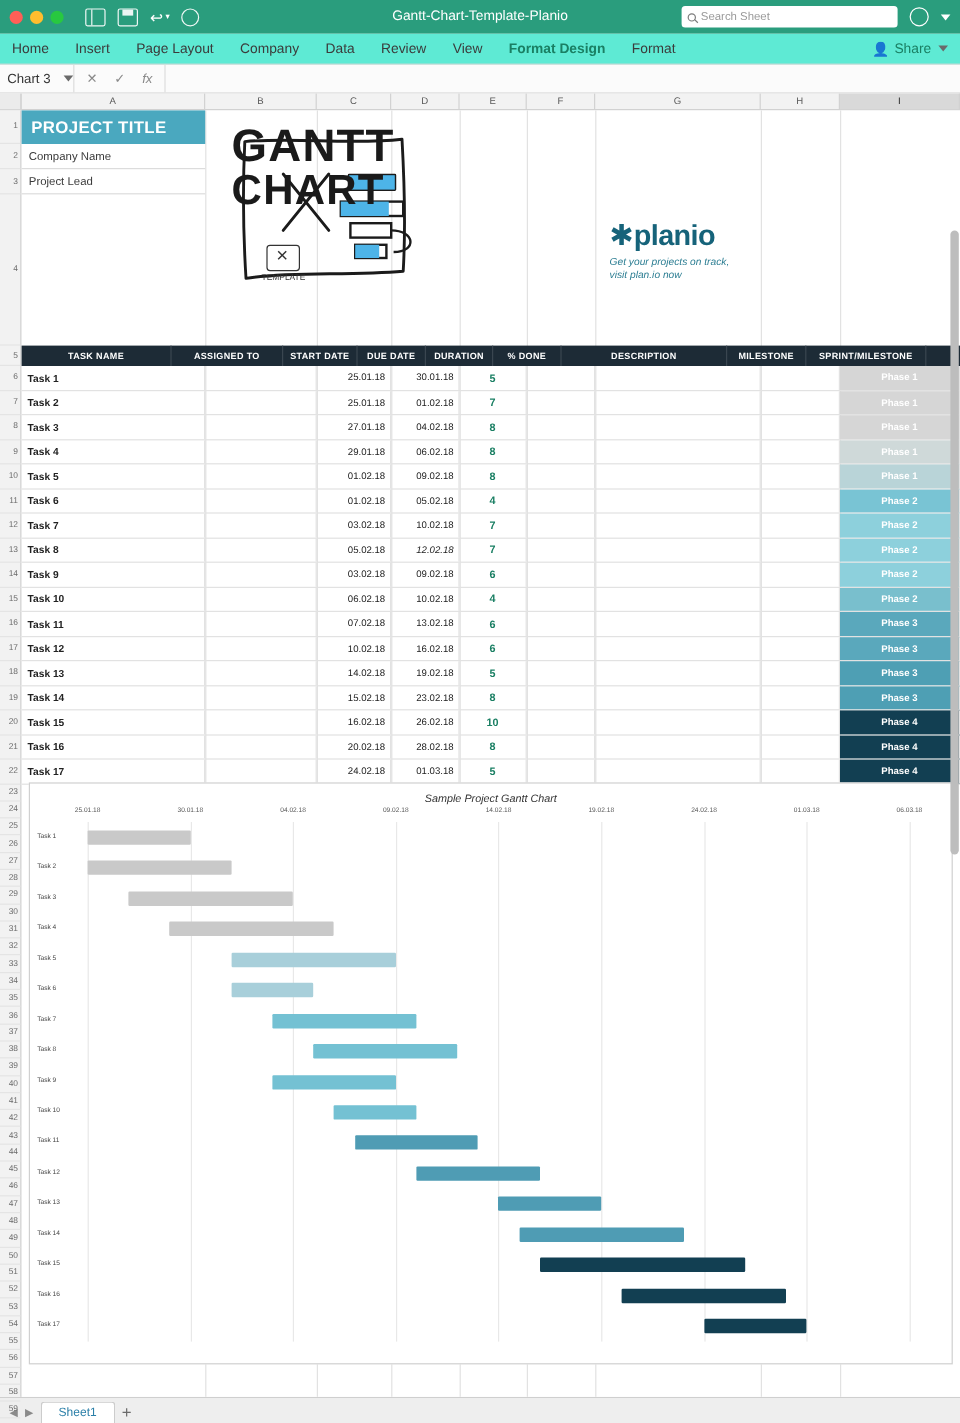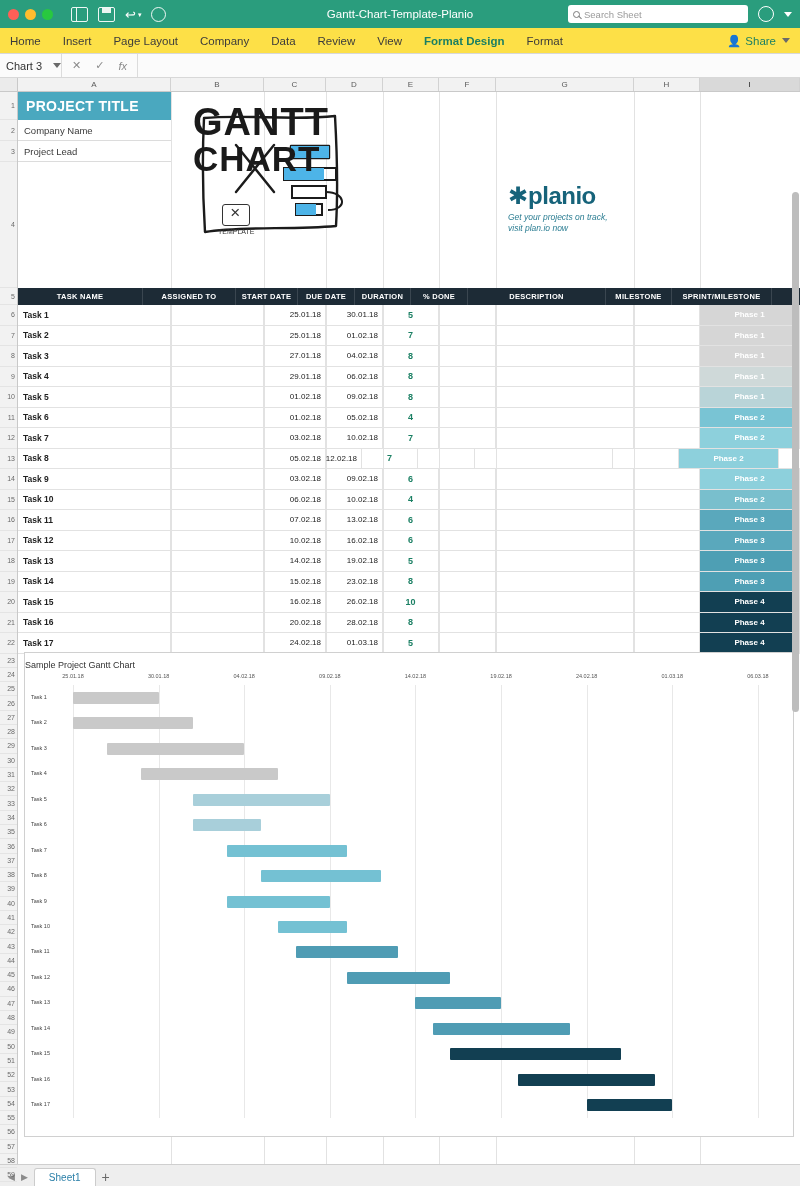--- a/index.html
+++ b/index.html
@@ -67,21 +67,21 @@
     background: #7c7c7c; transform: rotate(45deg);
   }
   .search-box .cap { font-size: 9.5px; color: #9a9a9a; }
   .smiley {
     width: 16px; height: 16px; border: 1.4px solid #fff; border-radius: 50%;
     position: relative;
   }
 
   
   .ribbon {
-    height: 26px; background: #fde047; border-bottom: 1px solid #d8d8d8;
+    height: 26px; background: #5eead4; border-bottom: 1px solid #d8d8d8;
     display: flex; align-items: center; padding: 0 10px; gap: 22px;
     font-size: 11.5px; color: #3b3b3b;
   }
   .ribbon .tab { white-space: nowrap; }
   .ribbon .tab.active { color: #1a7f63; font-weight: bold; }
   .ribbon .right { margin-left: auto; display: flex; align-items: center; gap: 6px; }
   .share-btn {
     display: inline-flex; align-items: center; gap: 4px;
     color: #1a7f63; font-size: 11.5px;
   }
@@ -176,21 +176,21 @@
   .c-num { justify-content: flex-end; padding-right: 4px; }
   .c-center { justify-content: center; }
   .c-done { justify-content: center; color: #1a7f63; font-weight: bold; font-size: 9px; }
   .c-sprint { justify-content: center; font-weight: bold; font-size: 8px; }
 
   
   .chartbox {
     position: absolute; left: 6px; top: 560px; right: 6px; height: 485px;
     background: #ffffff; border: 1px solid #d0d0d0;
   }
-  .chart-title { font-size: 9px; color: #333; padding-top: 7px; }
+  .chart-title { text-align: center; font-size: 9px; color: #333; padding-top: 7px; font-style: italic; }
   .chart-plot { position: absolute; left: 48px; right: 18px; top: 32px; bottom: 18px; }
   .gl { position: absolute; top: 0; bottom: 0; width: 1px; background: #e8e8e8; }
   .xtick { position: absolute; top: -12px; font-size: 5.5px; color: #555; transform: translateX(-50%); white-space: nowrap; }
   .ylab { position: absolute; left: -42px; font-size: 5.5px; color: #444; width: 38px; text-align: left; }
   .bar { position: absolute; height: 12px; border-radius: 1px; }
 
   
   .sheettabs {
     height: 24px; background: #eeeeee; border-top: 1px solid #cfcfcf;
     display: flex; align-items: center; gap: 6px; padding: 0 8px; font-size: 10px; color: #444;
@@ -476,21 +476,21 @@
               <div class="c-done" style="width: 56px;">7</div>
               <div class="c-center" style="width: 57px;"></div>
               <div style="width: 138px;"></div>
               <div class="c-center" style="width: 66px;"></div>
               <div class="c-sprint" style="width: 100px; background: rgb(141, 208, 220); color: rgb(255, 255, 255);">Phase 2</div>
             </div>
             <div class="trow">
               <div class="c-task" style="width: 153px;">Task 8</div>
               <div style="width: 93px;"></div>
               <div class="c-num" style="width: 62px;">05.02.18</div>
-              <div class="c-num" style="width: 36px;">12.02.18</div>
+              <div class="c-num" style="width: 57px; font-style: italic;">12.02.18</div>
               <div class="c-done" style="width: 56px;">7</div>
               <div class="c-center" style="width: 57px;"></div>
               <div style="width: 138px;"></div>
               <div class="c-center" style="width: 66px;"></div>
               <div class="c-sprint" style="width: 100px; background: rgb(141, 208, 220); color: rgb(255, 255, 255);">Phase 2</div>
             </div>
             <div class="trow">
               <div class="c-task" style="width: 153px;">Task 9</div>
               <div style="width: 93px;"></div>
               <div class="c-num" style="width: 62px;">03.02.18</div>

